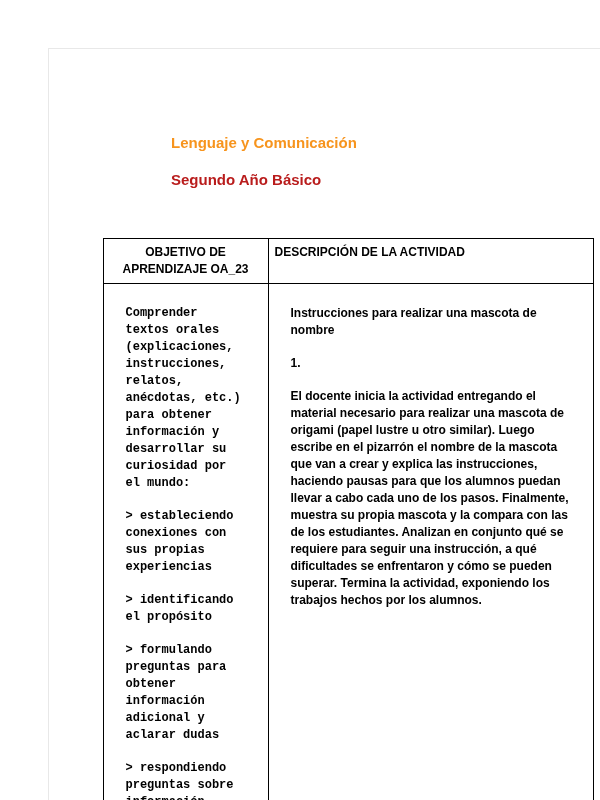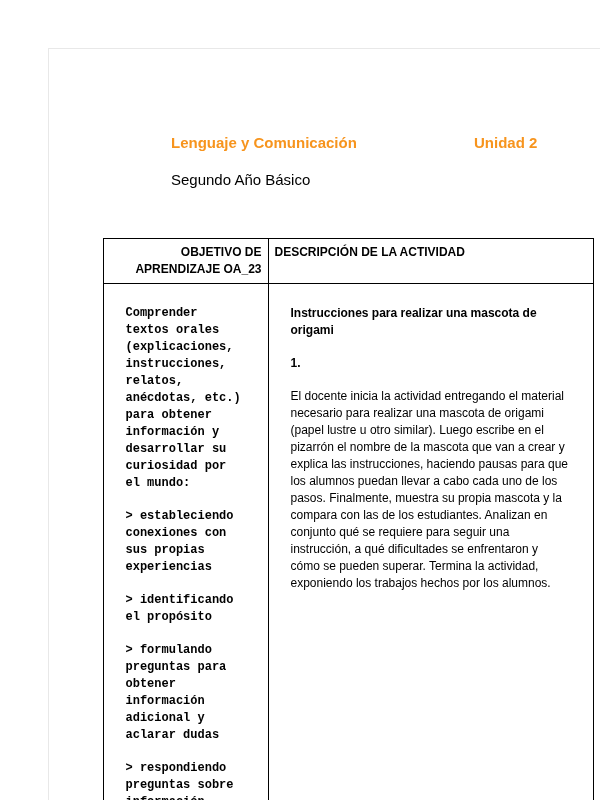--- a/index.html
+++ b/index.html
@@ -31,22 +31,22 @@
     width: 158px;
     padding-right: 2px;
   }
   .course-title, .unit-label {
     color: #F7941D;
     font-weight: bold;
     font-size: 15px;
     line-height: 21px;
   }
   .grade-level, .oa-code {
-    color: #000000;
-    font-weight: normal;
+    color: #b91c1c;
+    font-weight: bold;
     font-size: 15px;
     line-height: 21px;
   }
   
   .page-title {
     text-align: center;
     font-weight: bold;
     font-size: 14px;
     margin-top: 47px;
   }
@@ -62,54 +62,53 @@
   table.activity-table td {
     border: 1px solid #000000;
     vertical-align: top;
     padding: 5px 6px;
     font-size: 12px;
     line-height: 17px;
   }
   col.c1 { width: 165px; }
   col.c2 { width: 325px; }
   th.obj-head {
-    text-align: right;
+    text-align: center;
     font-weight: bold;
     padding-bottom: 14px;
   }
   th.desc-head {
     text-align: left;
     font-weight: bold;
   }
   td.objective-cell p {
     font-weight: bold;
     margin-bottom: 11px;
     font-family: Liberation Mono, monospace;
   }
   td.activity-cell p.b {
     font-weight: bold;
     margin-bottom: 12px;
   }
   td.activity-cell p.body-text {
-    font-weight: normal;
+    font-weight: bold;
     margin-bottom: 0;
   }
 </style>
 </head>
 <body>
 
 <div class="page">
 
   <div class="doc-header">
     <div class="left">
       <div class="course-title">Lenguaje y Comunicación</div>
       <div class="grade-level">Segundo Año Básico</div>
     </div>
     <div class="right">
-      <div class="unit-label">Unidad 2</div>
     </div>
   </div>
 
 
   <table class="activity-table">
     <colgroup>
       <col class="c1">
       <col class="c2">
     </colgroup>
     <tbody>
@@ -120,21 +119,21 @@
     <tr>
       <td class="objective-cell">
         <p>Comprender textos orales (explicaciones, instrucciones, relatos, anécdotas, etc.) para obtener información y desarrollar su curiosidad por el mundo:</p>
         <p>&gt; estableciendo conexiones con sus propias experiencias</p>
         <p>&gt; identificando el propósito</p>
         <p>&gt; formulando preguntas para obtener información adicional y aclarar dudas</p>
         <p>&gt; respondiendo preguntas sobre información explícita e implícita</p>
         <p>&gt; formulando una opinión sobre lo escuchado</p>
       </td>
       <td class="activity-cell">
-        <p class="b">Instrucciones para realizar una mascota de origami</p>
+        <p class="b">Instrucciones para realizar una mascota de nombre</p>
         <p class="b">1.</p>
         <p class="body-text">El docente inicia la actividad entregando el material necesario para realizar una mascota de origami (papel lustre u otro similar). Luego escribe en el pizarrón el nombre de la mascota que van a crear y explica las instrucciones, haciendo pausas para que los alumnos puedan llevar a cabo cada uno de los pasos. Finalmente, muestra su propia mascota y la compara con las de los estudiantes. Analizan en conjunto qué se requiere para seguir una instrucción, a qué dificultades se enfrentaron y cómo se pueden superar. Termina la actividad, exponiendo los trabajos hechos por los alumnos.</p>
       </td>
     </tr>
   </tbody>
     </table>
 
 </div>
 
 </body></html>

